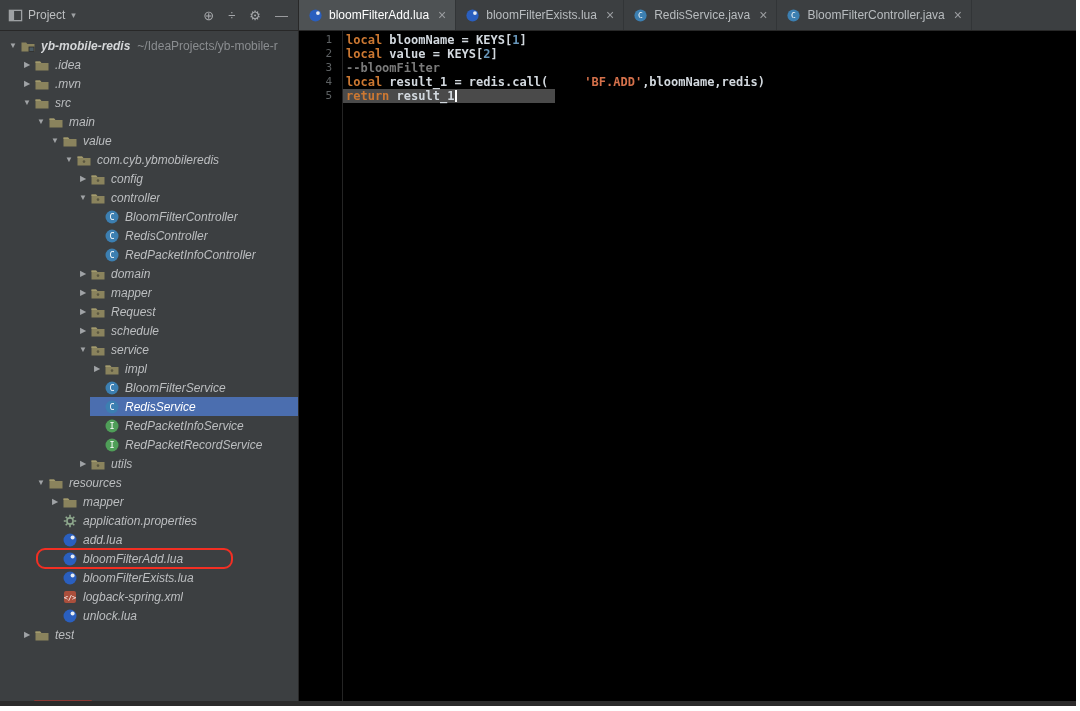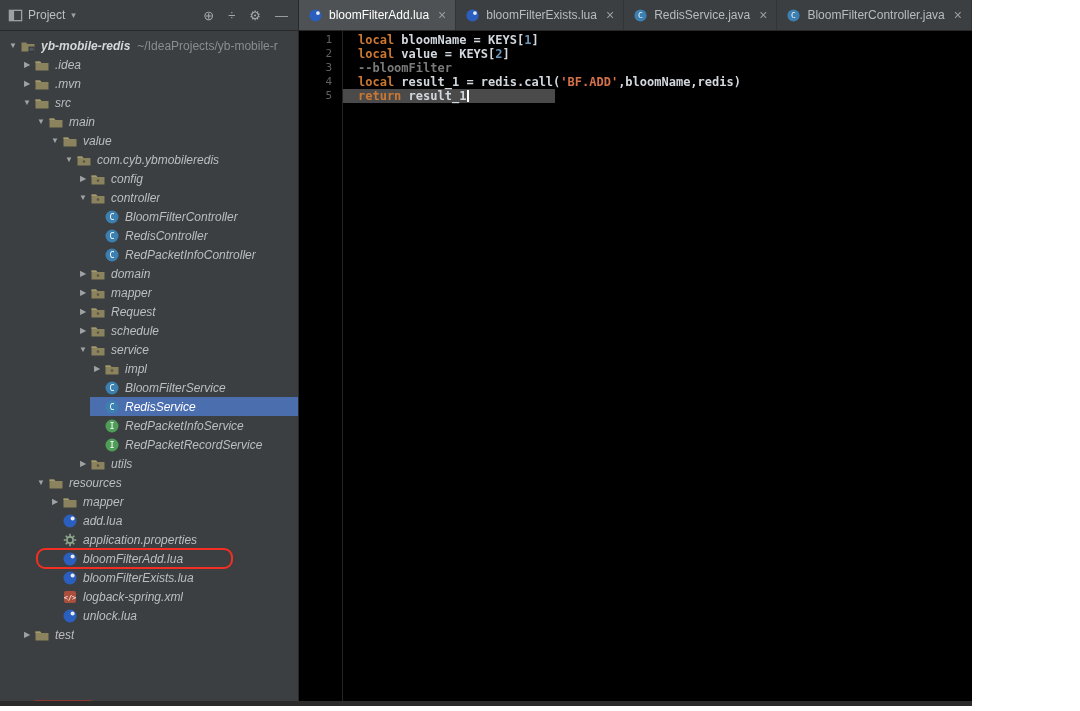--- a/index.html
+++ b/index.html
@@ -1,17 +1,17 @@
 <!DOCTYPE html>
 <html style="--selection: #4b6eaf; --annotation-red: #f32f23; --keyword: #cc7832; --string: #d5714b; --number: #6897bb; --comment: #7a7a7a; --plain-code: #d2d8de; --editor-bg: #000000; --panel-bg: #3c3f41;"><head>
 <meta charset="utf-8">
 <style>
   * { margin:0; padding:0; box-sizing:border-box; }
   html,body { width:1080px; height:711px; background:#ffffff; font-family:"Liberation Sans",sans-serif; overflow:hidden; }
-  .window { position:absolute; top:0; left:0; width:972px; height:706px; background:#3c3f41; overflow:hidden; }
+  .window { position:absolute; top:0; left:0; width:1076px; height:706px; background:#3c3f41; overflow:hidden; }
 
   
   .topbar { position:absolute; top:0; left:0; right:0; height:31px; display:flex; border-bottom:1px solid #282828; background:#3c3f41; }
   .panel-header { width:298px; flex:none; display:flex; align-items:center; gap:5px; padding:0 10px 0 8px; }
   .ph-icon { width:15px; height:15px; display:flex; }
   .panel-title { color:#bdbfc1; font-size:12px; }
   .dropdown-caret { color:#9da0a3; font-size:9px; margin-left:1px; }
   .panel-header-icons { margin-left:auto; display:flex; gap:14px; color:#a6a8ab; font-size:13px; align-items:center; }
   .panel-header-icons span { cursor:default; line-height:1; }
 
@@ -36,27 +36,27 @@
   .tree-row.bold .tlabel { font-weight:700; color:#d5d7d9; }
   .tsuffix { font-size:12px; color:#8a8d90; margin-left:7px; overflow:hidden; }
   .annotation-box { position:absolute; left:36px; top:-1px; width:197px; height:21px; border:2px solid var(--annotation-red,#f32f23); border-radius:9px; pointer-events:none; z-index:3; }
 
   
   .editor { position:absolute; top:31px; left:298px; width:778px; height:670px; background:var(--editor-bg,#000); border-left:1px solid #282828; font-family:"DejaVu Sans Mono",monospace; }
   .gutter-divider { position:absolute; top:0; bottom:0; left:43px; width:1px; background:#242424; }
   .code { position:relative; padding-top:2px; }
   .code-line { position:relative; display:flex; height:14px; line-height:14px; font-size:12px; font-weight:bold; white-space:pre; }
   .lnum { width:43px; flex:none; text-align:right; padding-right:10px; color:#5d6163; font-weight:normal; font-size:11px; position:relative; z-index:1; }
-  .ltext { position:relative; padding-left:16px; z-index:1; }
+  .ltext { position:relative; padding-left:4px; z-index:1; }
   .current-line-bg { position:absolute; left:44px; top:0; width:212px; height:14px; background:#4a4a4a; z-index:0; }
   .tok-kw  { color:var(--keyword,#cc7832); }
   .tok-pl  { color:var(--plain-code,#d2d8de); }
   .tok-num { color:var(--number,#6897bb); }
   .tok-cm  { color:var(--comment,#7a7a7a); font-weight:bold; }
-  .tok-str { color:var(--string,#d5714b); }
+  .tok-str { color:var(--string,#d5714b);margin-left:36px; }
   .tok-fn  { color:var(--plain-code,#d2d8de); }
   .caret { display:inline-block; width:1.5px; height:12px; background:#ffffff; vertical-align:-2px; margin-left:1px; }
 
   
   .bottom-strip { position:absolute; left:0; right:0; bottom:0; height:5px; background:#2b2b2b; }
   .clipped-row { position:absolute; left:34px; bottom:1px; width:58px; height:5px; background:#8a3732; border-radius:1px; }
 </style>
 </head>
 <body>
 
@@ -460,40 +460,40 @@
             </span>
             <span class="tlabel">mapper</span>
           </span>
         </div>
         <div class="tree-row">
           <span class="row-indent" style="width: 48px;"></span>
           <span class="row-content">
             <span class="chev"></span>
             <span class="ticon">
               <svg viewBox="0 0 16 16">
-                <circle cx="8" cy="8" r="6.5" fill="#2A5FBF"></circle>
-                <circle cx="10.6" cy="5.4" r="2" fill="#e8ecf2"></circle>
-              </svg>
-            </span>
-            <span class="tlabel">add.lua</span>
-          </span>
-        </div>
-        <div class="tree-row">
-          <span class="row-indent" style="width: 48px;"></span>
-          <span class="row-content">
-            <span class="chev"></span>
-            <span class="ticon">
-              <svg viewBox="0 0 16 16">
                 <g stroke="#8fa98e" stroke-width="1.6" fill="none">
                   <circle cx="8" cy="8" r="3.1"></circle>
                   <path d="M8 1.8v2.1M8 12.1v2.1M1.8 8h2.1M12.1 8h2.1M3.7 3.7l1.5 1.5M10.8 10.8l1.5 1.5M12.3 3.7l-1.5 1.5M5.2 10.8l-1.5 1.5"></path>
                 </g>
               </svg>
             </span>
             <span class="tlabel">application.properties</span>
+          </span>
+        </div>
+        <div class="tree-row">
+          <span class="row-indent" style="width: 48px;"></span>
+          <span class="row-content">
+            <span class="chev"></span>
+            <span class="ticon">
+              <svg viewBox="0 0 16 16">
+                <circle cx="8" cy="8" r="6.5" fill="#2A5FBF"></circle>
+                <circle cx="10.6" cy="5.4" r="2" fill="#e8ecf2"></circle>
+              </svg>
+            </span>
+            <span class="tlabel">add.lua</span>
           </span>
         </div>
         <div class="tree-row">
           <span class="annotation-box"></span>
           <span class="row-indent" style="width: 48px;"></span>
           <span class="row-content">
             <span class="chev"></span>
             <span class="ticon">
               <svg viewBox="0 0 16 16">
                 <circle cx="8" cy="8" r="6.5" fill="#2A5FBF"></circle>

